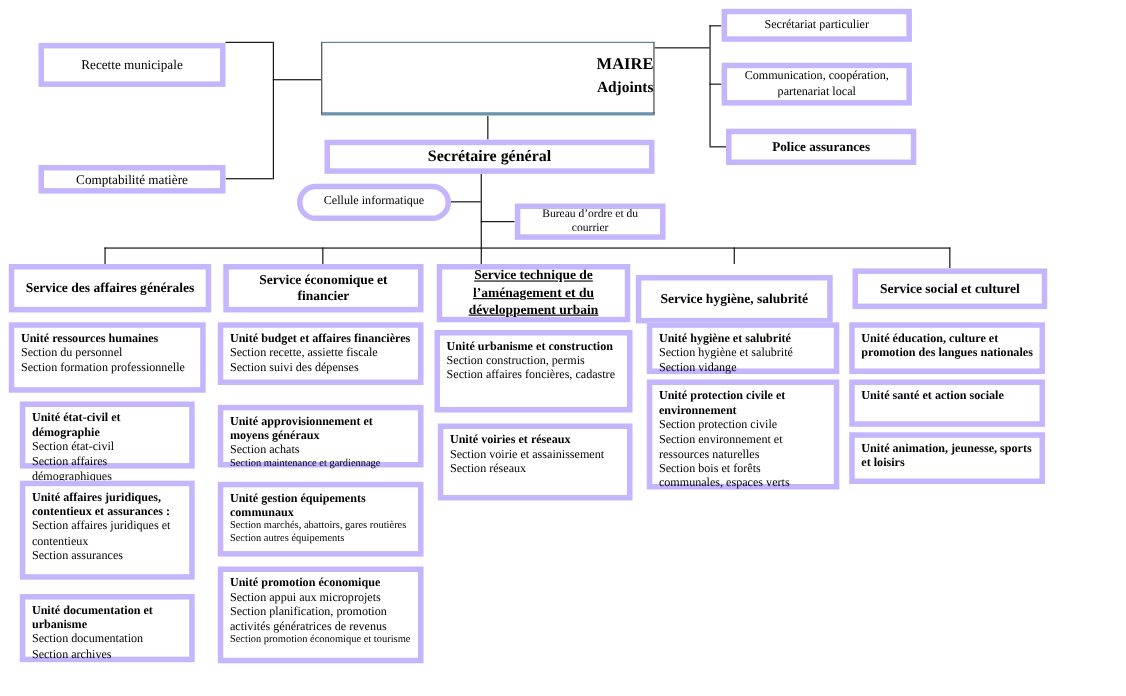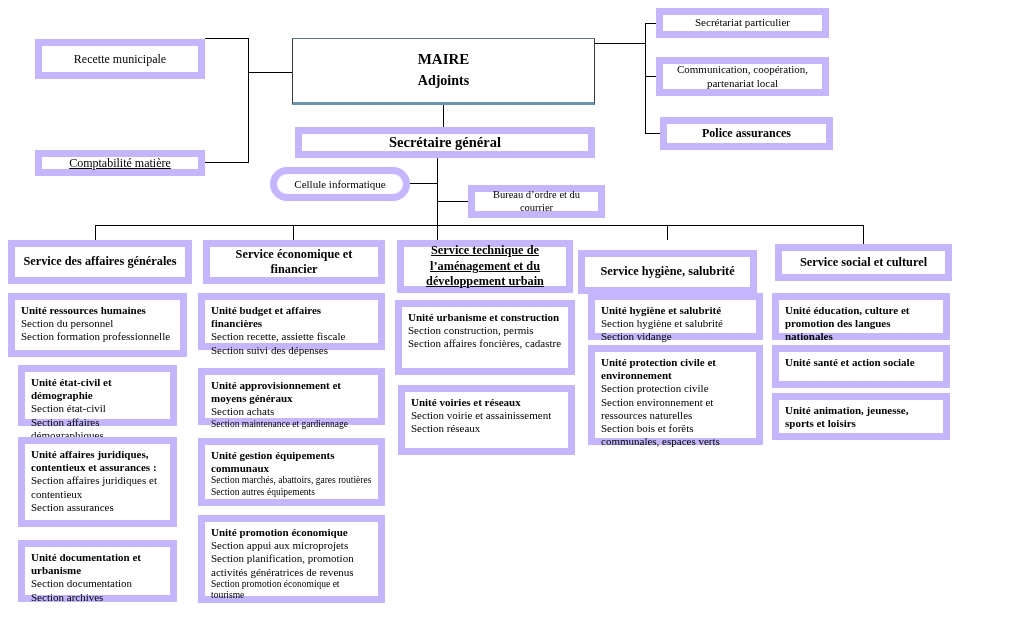--- a/index.html
+++ b/index.html
@@ -7,21 +7,21 @@
     position:relative;
     width:1024px;height:633px;
     background:#ffffff;
     font-family:"Liberation Serif", serif;
     color:#000;
     overflow:hidden;
   }
   .line{position:absolute;background:#000;}
   .box{
     position:absolute;
-    border:7px solid #c4b5fd;
+    border:5px solid #c4b5fd;
     background:#fff;
     box-sizing:border-box;
   }
   .flexc{display:flex;align-items:center;justify-content:center;text-align:center;}
   .small-label{font-size:11px;line-height:1.2;padding:2px 4px;}
   .bold{font-weight:bold;}
   .maire{
     border:1.5px solid #3a3a3a;
     border-bottom:3px solid #6d94ad;
     border-top:1.5px solid #55758a;
@@ -74,25 +74,25 @@
   <div class="line" style="left:95px;top:225px;width:769px;height:1px;"></div>
   <div class="line" style="left:95px;top:225px;width:1px;height:15px;"></div>
   <div class="line" style="left:293px;top:225px;width:1px;height:15px;"></div>
   <div class="line" style="left:667px;top:225px;width:1px;height:15px;"></div>
   <div class="line" style="left:863px;top:225px;width:1px;height:19px;"></div>
 
   <div class="box flexc small-label" style="left:35px;top:39px;width:170px;height:40px;font-size:12px;">
     <span>Recette municipale</span>
   </div>
 
-  <div class="box flexc small-label" style="left:35px;top:150px;width:170px;height:26px;font-size:12px;text-decoration:underline;">
+  <div class="box flexc small-label" style="left:35px;top:150px;width:170px;height:26px;font-size:12px;">
     <span>Comptabilité matière</span>
   </div>
 
-  <div class="box flexc maire" style="left:292px;top:38px;width:303px;height:67px;">
+  <div class="box flexc maire" style="left:292px;top:38px;width:303px;height:67px;align-items:flex-end;">
     <span>MAIRE</span>
     <span class="sub">Adjoints</span>
   </div>
 
   <div class="box flexc small-label" style="left:656px;top:8px;width:173px;height:30px;">
     <span>Secrétariat particulier</span>
   </div>
 
   <div class="box flexc small-label" style="left:656px;top:57px;width:173px;height:39px;">
     <span>Communication, coopération, partenariat local</span>

